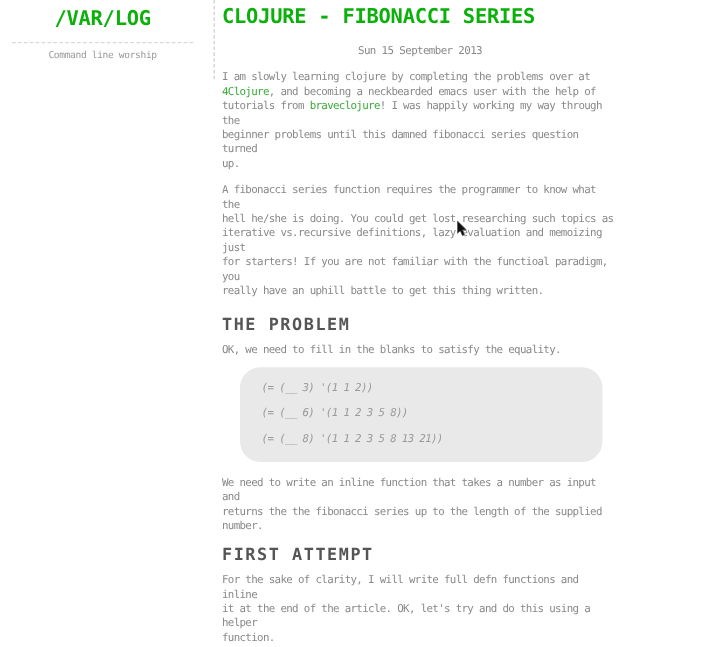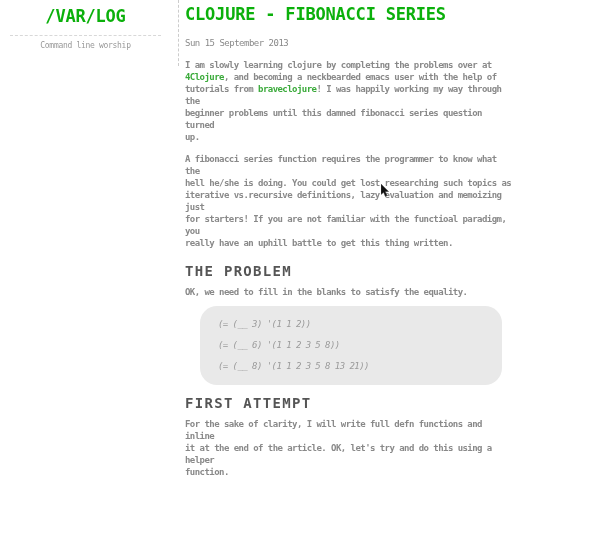--- a/index.html
+++ b/index.html
@@ -60,28 +60,28 @@
     font-size: 17px; line-height: 20px;
     font-weight: bold;
     letter-spacing: -0.2px;
     color: var(--title-green);
   }
   .date {
     margin-top: 13px;
     font-size: 9px; line-height: 12px;
     letter-spacing: -0.5px;
     color: var(--body-gray);
+    text-align: center;
   }
   p.body {
     margin: 10px 0 0 0;
     font-size: 9px; line-height: 12px;
     letter-spacing: -0.55px;
     color: var(--body-gray);
     white-space: pre-line;
-    font-weight: bold;
   }
   p.body.tight { margin-top: 7px; }
   p.body.after-code { margin-top: 12px; }
   h2.section {
     margin: 14px 0 0 0;
     font-size: 14px; line-height: 16px;
     font-weight: bold;
     letter-spacing: 1.3px;
     color: var(--heading-gray);
   }
@@ -140,20 +140,23 @@
       <p class="body tight"><span>OK, we need to fill in the blanks to satisfy the equality.</span></p>
 
       <div class="codeblock">
         <pre>(= (__ 3) '(1 1 2))
 
 (= (__ 6) '(1 1 2 3 5 8))
 
 (= (__ 8) '(1 1 2 3 5 8 13 21))</pre>
       </div>
 
+      <p class="body after-code"><span>We need to write an inline function that takes a number as input and
+returns the the fibonacci series up to the length of the supplied
+number.</span></p>
 
       <h2 class="section second">FIRST ATTEMPT</h2>
       <p class="body tight"><span>For the sake of clarity, I will write full defn functions and inline
 it at the end of the article. OK, let's try and do this using a helper
 function.</span></p>
 
     </div>
 
   </div>
 

